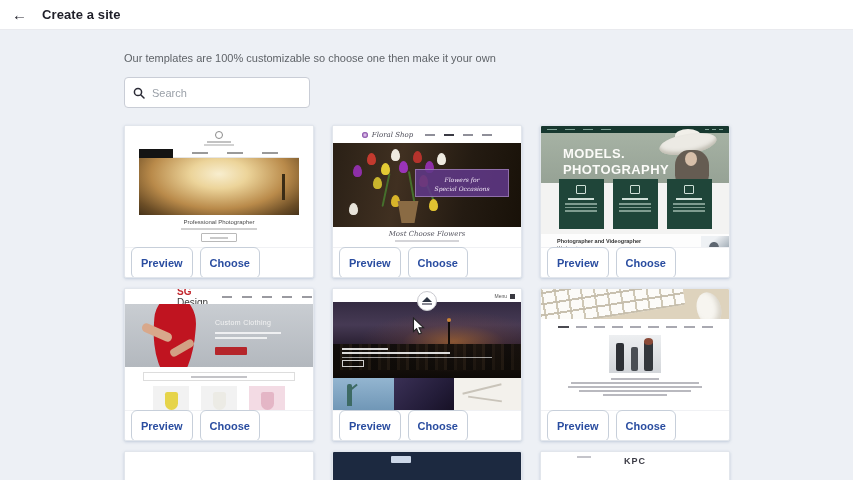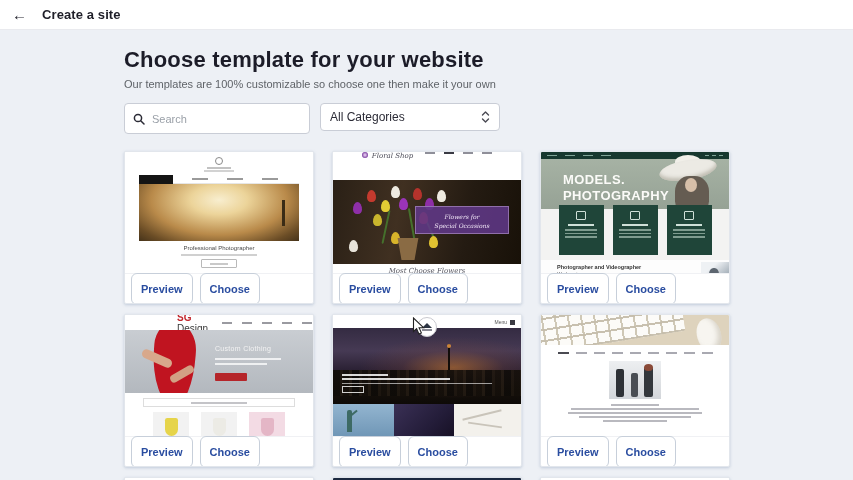--- a/index.html
+++ b/index.html
@@ -66,21 +66,21 @@
     width:160px; height:57px; margin:0 auto;
     background:radial-gradient(ellipse at 50% 28%, #f8eecf 0%, #ecd49a 25%, #b98a4a 60%, #6b4d26 85%, #46331a 100%);
     position:relative;
   }
   .t1-post { position:absolute; right:14px; top:16px; width:3px; height:26px; background:#3a2c16; }
   .t1-title { font-size:6px; color:#4a4a4a; text-align:center; margin-top:4px; }
   .t1-sub { width:76px; height:2px; background:#d0d0d0; margin:3px auto; }
   .t1-btn { width:36px; height:9px; border:1px solid #b9b9b9; border-radius:1px; margin:2px auto; display:flex; align-items:center; justify-content:center; }
   .t1-btn i { width:18px; height:2px; background:#c9c9c9; }
   
-  .t2-hdr { height:28px; display:flex; justify-content:center; }
+  .t2-hdr { height:17px; display:flex; align-items:center; justify-content:center; }
   .t2-flower { width:6px; height:6px; border-radius:50%; background:radial-gradient(circle,#d9b9e6 20%,#7b3fa0 70%); margin-right:4px; }
   .t2-logotext { font-size:7px; font-style:italic; color:#4a4a56; font-family:"DejaVu Serif", serif; }
   .t2-nav { display:flex; margin-left:12px; gap:9px; }
   .t2-nav i { width:10px; height:2px; background:#8f8f99; }
   .t2-nav i.on { background:#3a3a44; }
   .t2-photo { height:84px; position:relative; background:linear-gradient(100deg,#2a2016 0%,#403021 35%,#241b12 70%,#181108 100%); }
   .tulip { position:absolute; width:9px; height:12px; border-radius:50% 50% 42% 42%/62% 62% 38% 38%; }
   .t2-stem { position:absolute; width:2px; background:#45702c; border-radius:2px; }
   .t2-vase { position:absolute; left:62px; top:58px; width:26px; height:22px; background:#8a6b44; clip-path:polygon(10% 0,90% 0,75% 100%,25% 100%); }
   .t2-overlay {
@@ -193,37 +193,29 @@
 </style>
 </head>
 <body>
 
 <header class="topbar">
   <span class="back-arrow">←</span>
   <span class="topbar-title">Create a site</span>
 </header>
 
 <main class="main">
-  <h1 class="heading">Choose template for your website</h1>
   <p class="subheading">Our templates are 100% customizable so choose one then make it your own</p>
 
   <div class="filters">
     <div class="searchbox">
       <svg width="12" height="12" viewBox="0 0 12 12">
         <circle cx="5" cy="5" r="3.6" fill="none" stroke="#2b2b36" stroke-width="1.5"></circle>
         <line x1="8" y1="8" x2="11" y2="11" stroke="#2b2b36" stroke-width="1.5" stroke-linecap="round"></line>
       </svg>
       <input type="text" placeholder="Search" style="">
-    </div>
-    <div class="selectbox">
-      <span>All Categories</span>
-      <svg width="9" height="14" viewBox="0 0 9 14">
-        <path d="M1.5 5 L4.5 2 L7.5 5" fill="none" stroke="#4a4a54" stroke-width="1.4" stroke-linecap="round" stroke-linejoin="round"></path>
-        <path d="M1.5 9 L4.5 12 L7.5 9" fill="none" stroke="#4a4a54" stroke-width="1.4" stroke-linecap="round" stroke-linejoin="round"></path>
-      </svg>
     </div>
   </div>
 
   <div class="grid">
 
     <div class="card">
       <div class="thumb">
         <div class="t1-logo"></div>
         <div class="t1-lt1"></div>
         <div class="t1-lt2"></div>

